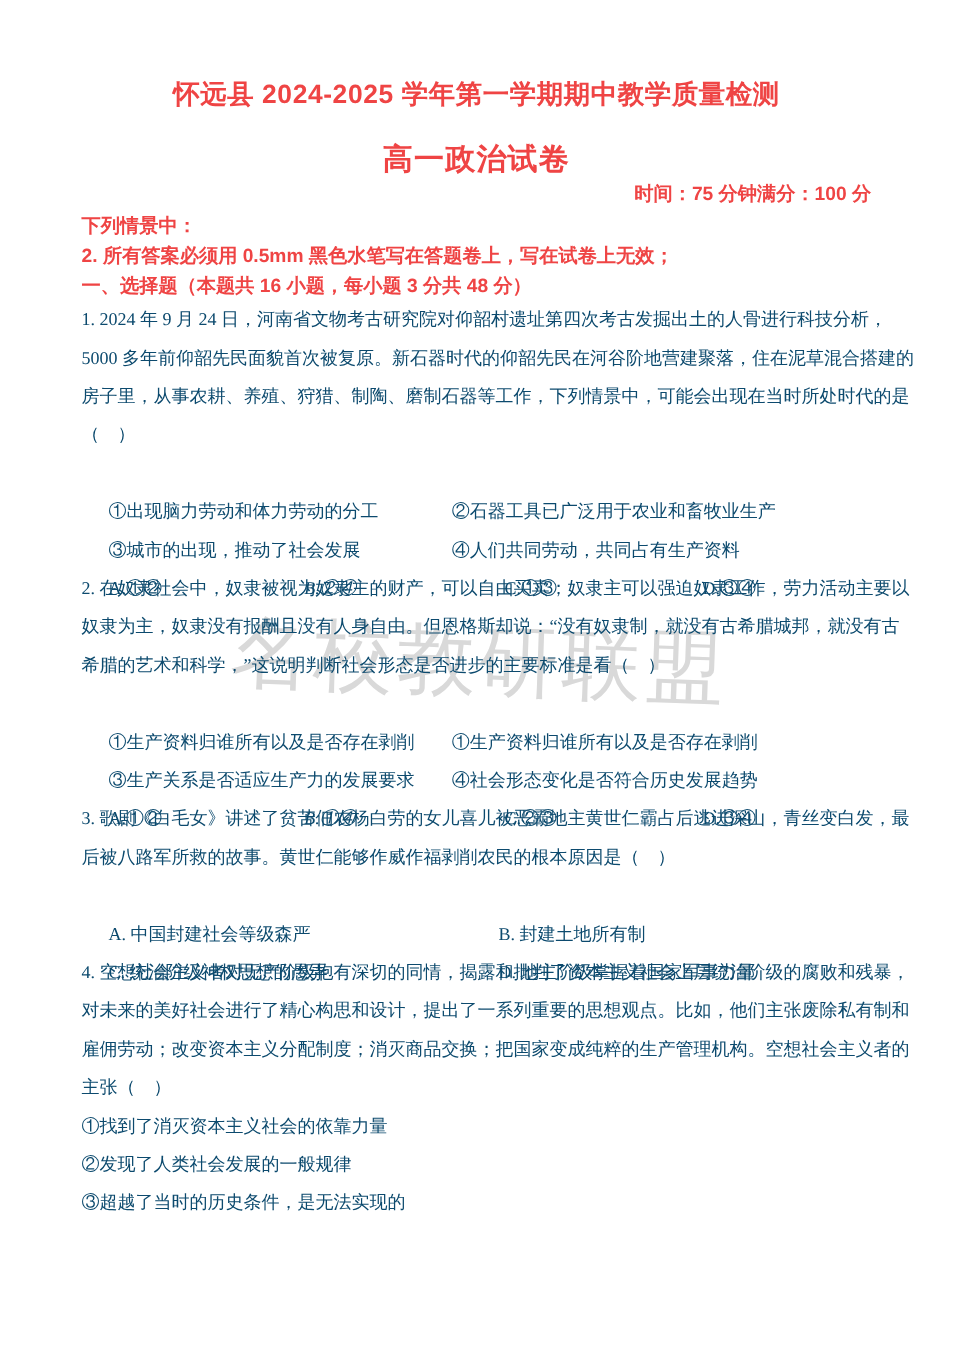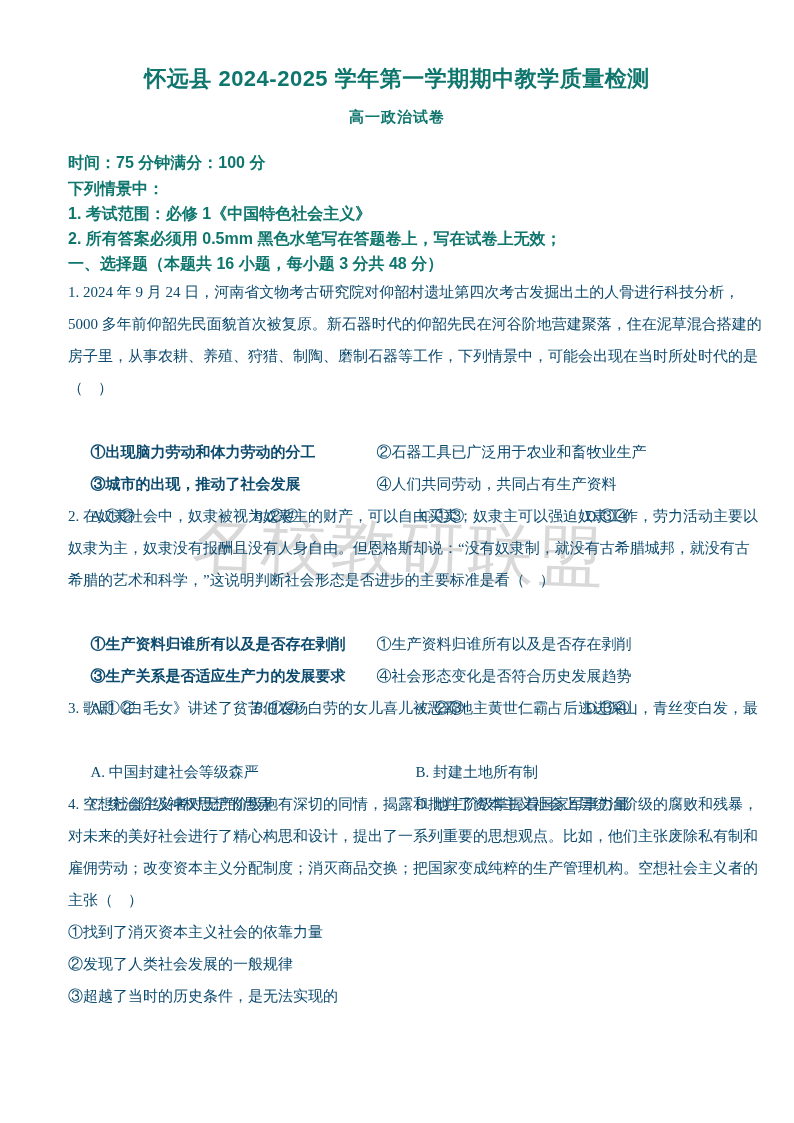--- a/index.html
+++ b/index.html
@@ -8,50 +8,49 @@
     font-family:"Liberation Serif","DejaVu Serif",serif; color:#2b2b2b;
   }
   .watermark {
     position:absolute; left:192px; top:506px; z-index:0;
     font-family:"Liberation Serif","DejaVu Serif",serif;
     font-size:66px; color:#d9d9d9; letter-spacing:3px;
     transform:rotate(2deg); white-space:pre; user-select:none;
   }
   .content { position:relative; z-index:1; padding:0 68px; }
   .title, .subtitle, .time, .notice {
-    font-family:"Liberation Sans","DejaVu Sans",sans-serif; font-weight:900; color:#0f766e;
+    font-family:"Liberation Sans","DejaVu Sans",sans-serif; font-weight:900; color:#ef4444;
     white-space:pre;
   }
   .title    { text-align:center; font-size:22px; line-height:30px; margin:64px 0 0 0; letter-spacing:0.5px; }
-  .subtitle { text-align:center; font-size:15px; line-height:30px; margin-top:8px; letter-spacing:1px; }
-  .time     { text-align:left; font-size:16px; line-height:22px; margin-top:20px; }
+  .subtitle { text-align:center; font-size:25px; line-height:30px; margin-top:24px; letter-spacing:1px; }
+  .time     { text-align:right; font-size:16px; line-height:22px; margin-top:4px; }
   .notices  { margin-top:2px; }
   .notice   { font-size:16px; line-height:25px; }
   .bodytext { margin-top:0; font-size:15px; color:#0c4a6e; }
   .ln { line-height:32px; height:32px; white-space:pre; }
-  .col  { display:inline-block; width:286px;font-weight:bold; }
+  .col  { display:inline-block; width:286px; }
   .colw { display:inline-block; width:325px; }
   .ansA { display:inline-block; width:163px; }
   .ansB { display:inline-block; width:167px;font-style:italic; }
   .ansC { display:inline-block; width:165px; }
 </style>
 </head>
 <body>
 
 <div class="watermark">名校教研联盟</div>
 
 <div class="content">
 
   <div class="title">怀远县 2024-2025 学年第一学期期中教学质量检测</div>
   <div class="subtitle">高一政治试卷</div>
   <div class="time">时间：75 分钟满分：100 分</div>
 
   <div class="notices">
     <div class="notice">下列情景中：</div>
-    <div class="notice">1. 考试范围：必修 1《中国特色社会主义》</div>
     <div class="notice">2. 所有答案必须用 0.5mm 黑色水笔写在答题卷上，写在试卷上无效；</div>
     <div class="notice">一、选择题（本题共 16 小题，每小题 3 分共 48 分）</div>
   </div>
 
   <div class="bodytext">
 
     <div class="ln">1. 2024 年 9 月 24 日，河南省文物考古研究院对仰韶村遗址第四次考古发掘出土的人骨进行科技分析，</div>
     <div class="ln">5000 多年前仰韶先民面貌首次被复原。新石器时代的仰韶先民在河谷阶地营建聚落，住在泥草混合搭建的</div>
     <div class="ln">房子里，从事农耕、养殖、狩猎、制陶、磨制石器等工作，下列情景中，可能会出现在当时所处时代的是</div>
     <div class="ln">（    ）</div>
@@ -72,20 +71,21 @@
       <span class="col">①生产资料归谁所有以及是否存在剥削</span><span>①生产资料归谁所有以及是否存在剥削</span>
     </div>
     <div class="ln">
       <span class="col">③生产关系是否适应生产力的发展要求</span><span>④社会形态变化是否符合历史发展趋势</span>
     </div>
     <div class="ln">
       <span class="ansA">A.①②</span><span class="ansB">B.①④</span><span class="ansC">C.②③</span><span>D.③④</span>
     </div>
 
     <div class="ln">3. 歌剧《白毛女》讲述了贫苦佃农杨白劳的女儿喜儿被恶霸地主黄世仁霸占后逃进深山，青丝变白发，最</div>
+    <div class="ln">后被八路军所救的故事。黄世仁能够作威作福剥削农民的根本原因是（    ）</div>
     <div class="ln">
       <span class="colw">A. 中国封建社会等级森严</span><span>B. 封建土地所有制</span>
     </div>
     <div class="ln">
       <span class="colw">C. 统治阶级神权思想的愚弄</span><span>D. 地主阶级掌握着国家军事力量</span>
     </div>
 
     <div class="ln">4. 空想社会主义者对无产阶级抱有深切的同情，揭露和批判了资本主义社会上层统治阶级的腐败和残暴，</div>
     <div class="ln">对未来的美好社会进行了精心构思和设计，提出了一系列重要的思想观点。比如，他们主张废除私有制和</div>
     <div class="ln">雇佣劳动；改变资本主义分配制度；消灭商品交换；把国家变成纯粹的生产管理机构。空想社会主义者的</div>

